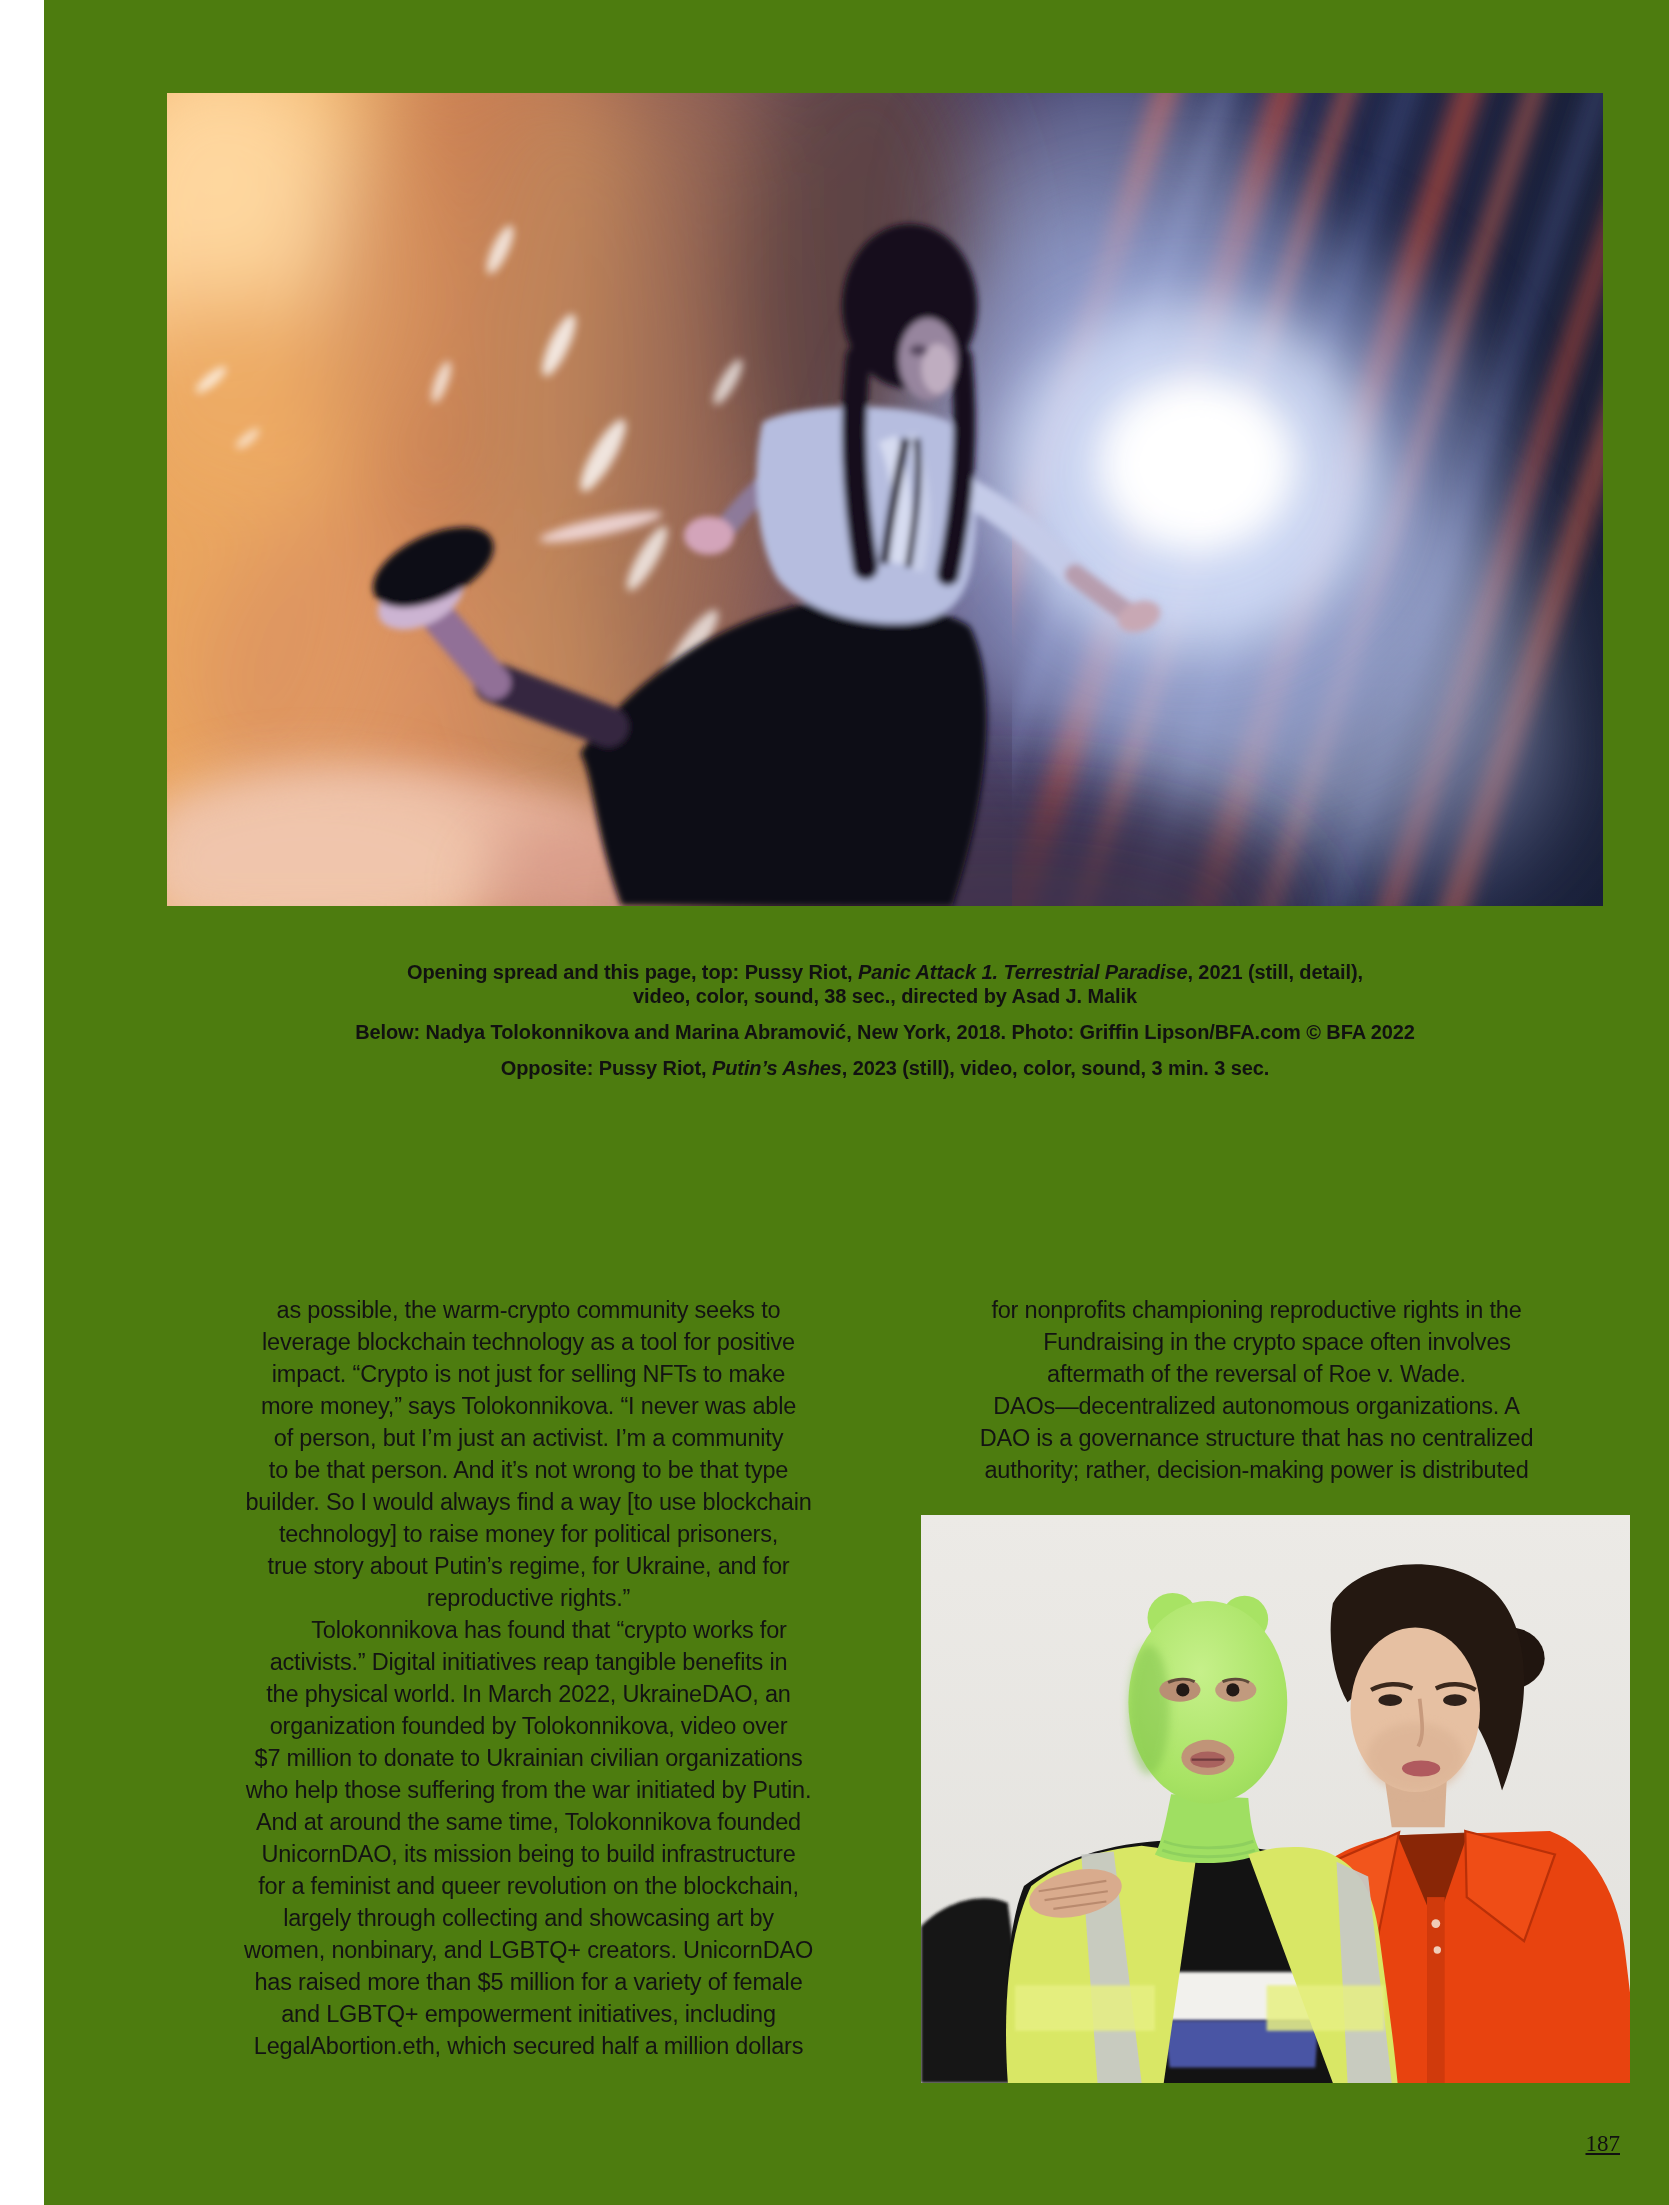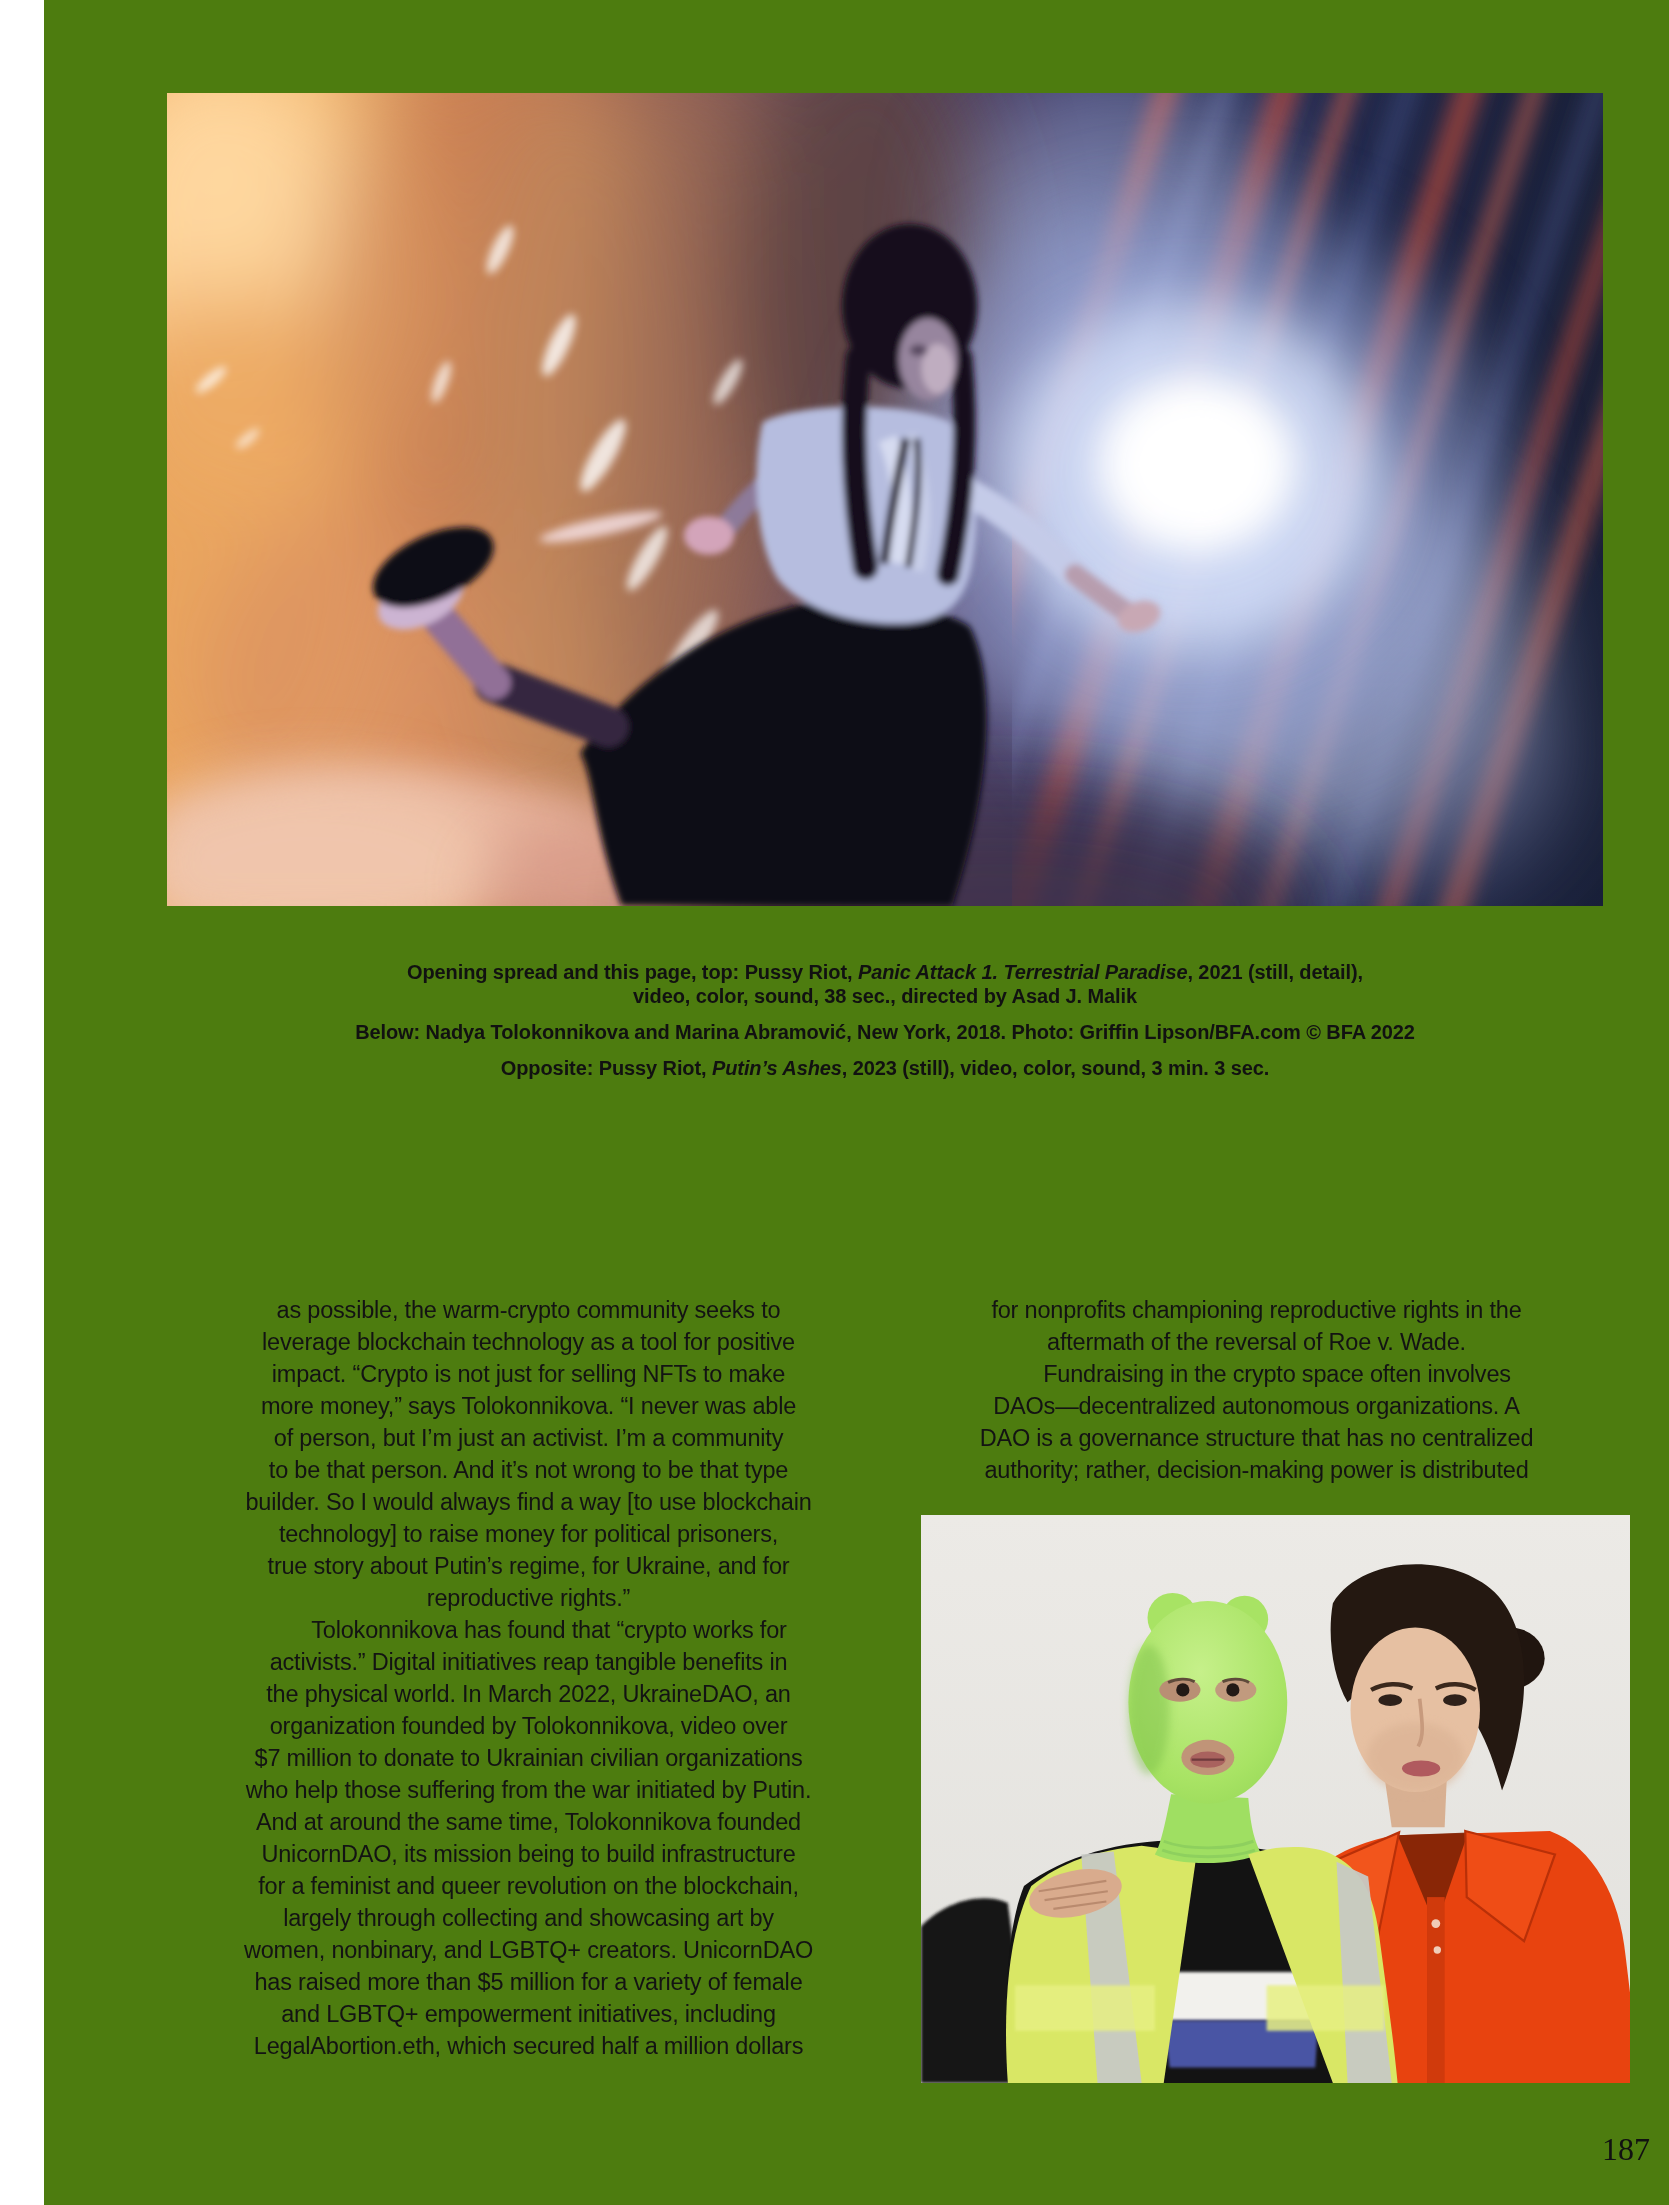--- a/index.html
+++ b/index.html
@@ -23,22 +23,22 @@
   .col-left{position:absolute;left:0;top:0;width:697px;}
   .col-right{position:absolute;left:741px;top:0;width:671px;}
   .bl{font-size:23.5px;line-height:32px;letter-spacing:-0.2px;white-space:nowrap;color:#131313;text-align:center;}
   .bl.indent{padding-left:41px;}
 
   
   .photo2{margin-top:29px;width:709px;height:568px;overflow:hidden;background:#e9e8e4;}
   .photo2 svg{display:block;width:100%;height:100%;}
 
   
-  .folio{position:absolute;right:64px;top:2131px;font-family:"Liberation Serif",serif;
-         font-size:32px;color:#111;}
+  .folio{position:absolute;right:94px;top:2131px;font-family:"Liberation Serif",serif;
+         font-size:23px;color:#111;text-decoration:underline;}
 </style>
 </head>
 <body>
 
 <div class="sheet">
 
   <div class="hero">
     <svg viewBox="0 0 1953 1106" preserveAspectRatio="none">
       <defs>
         <filter id="b60" x="-60%" y="-60%" width="220%" height="220%">
@@ -203,22 +203,22 @@
         <div class="bl">largely through collecting and showcasing art by</div>
         <div class="bl">women, nonbinary, and LGBTQ+ creators. UnicornDAO</div>
         <div class="bl">has raised more than $5 million for a variety of female</div>
         <div class="bl">and LGBTQ+ empowerment initiatives, including</div>
         <div class="bl">LegalAbortion.eth, which secured half a million dollars</div>
       </div>
     <div class="col-right">
       <div>
 
       <div class="bl">for nonprofits championing reproductive rights in the</div>
+          <div class="bl indent"><span>Fundraising in the crypto space often involves</span></div>
           <div class="bl">aftermath of the reversal of Roe v. Wade.</div>
-          <div class="bl indent"><span>Fundraising in the crypto space often involves</span></div>
           <div class="bl">DAOs—decentralized autonomous organizations. A</div>
           <div class="bl">DAO is a governance structure that has no centralized</div>
           <div class="bl">authority; rather, decision-making power is distributed</div>
         </div>
 
       <div class="photo2">
         <svg viewBox="0 0 964 773" preserveAspectRatio="none">
           <defs>
             <filter id="pb2" x="-20%" y="-20%" width="140%" height="140%">
                 <feGaussianBlur stdDeviation="2"></feGaussianBlur>

